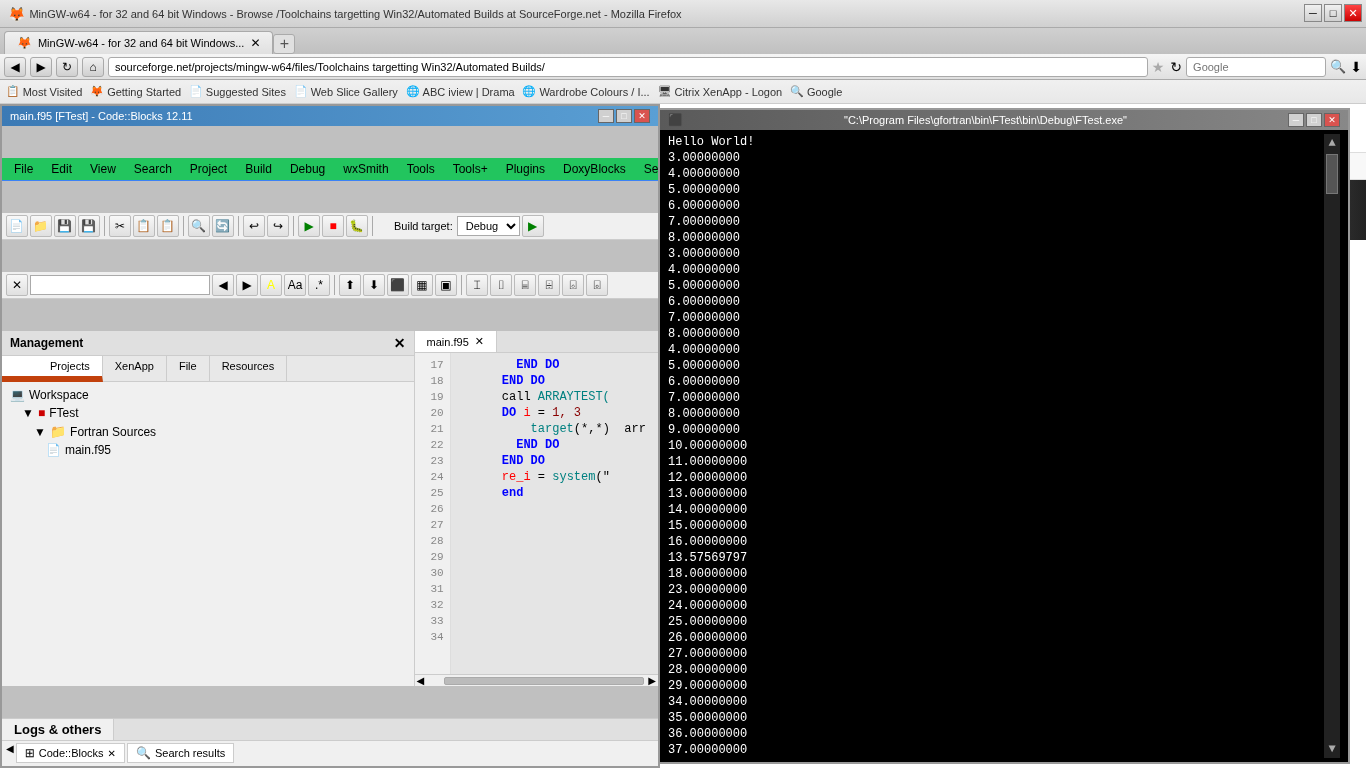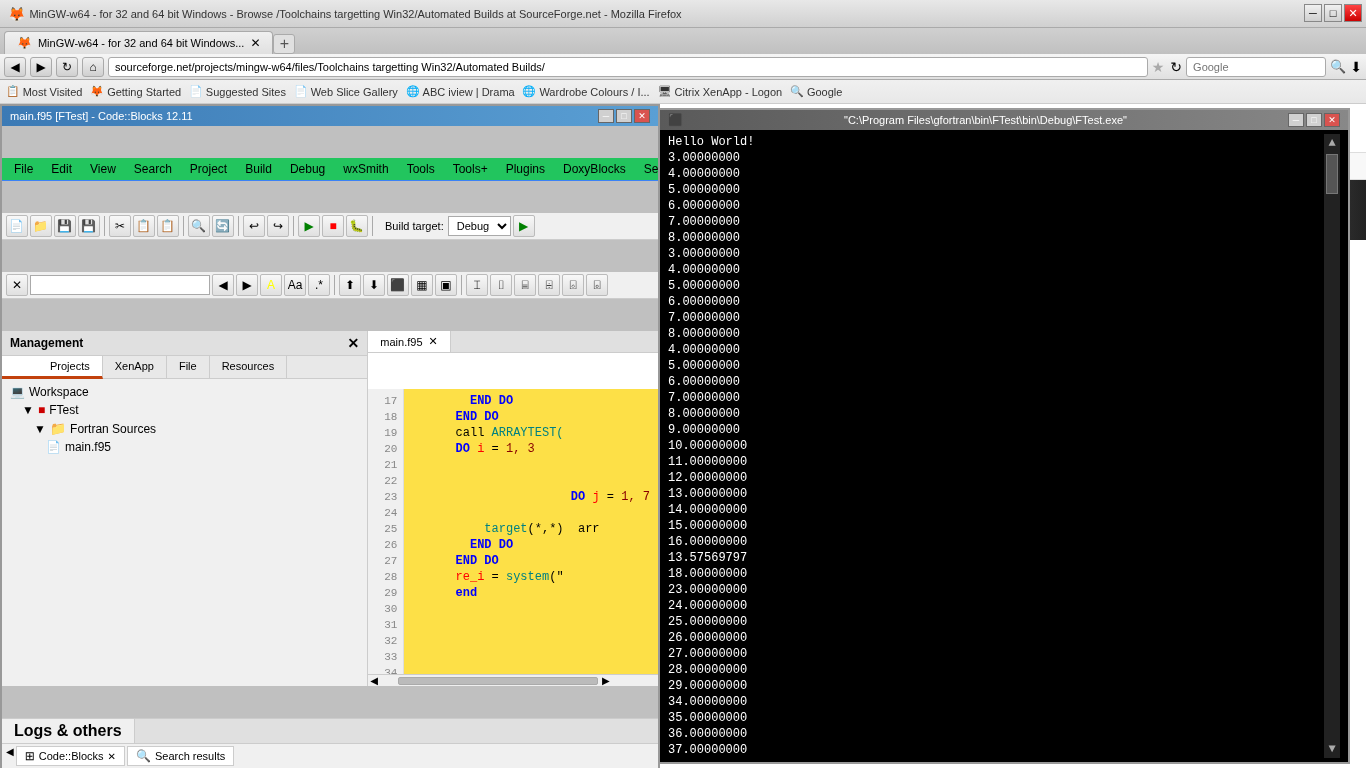--- a/index.html
+++ b/index.html
@@ -220,21 +220,21 @@
     }
     .ide-tool-btn {
       width: 22px; height: 22px;
       background: linear-gradient(to bottom, #f8f8f8, #e0e0e0);
       border: 1px solid #bbb; border-radius: 2px;
       display: flex; align-items: center; justify-content: center;
       font-size: 12px; cursor: pointer;
     }
     .ide-toolbar-separator { width: 1px; height: 20px; background: #aaa; margin: 0 2px; }
     .build-target {
-      display: flex; align-items: center; gap: 4px; margin-left: 8px;
+      display: flex; align-items: center; gap: 4px; margin-left: 17px;
     }
     .build-select {
       height: 20px; font-size: 11px; border: 1px solid #aaa;
       padding: 0 4px; background: white;
     }
 
     .ide-toolbar2 {
       background: #f0f0f0;
       display: flex;
       padding: 2px 4px;
@@ -278,21 +278,21 @@
       border-bottom: 1px solid #ccc;
     }
     .mgmt-tab {
       padding: 4px 12px;
       font-size: 11px;
       cursor: pointer;
       border-right: 1px solid #ccc;
     }
     .mgmt-tab.active {
       background: white;
-      border-bottom: 3px solid #c2410c;
+      border-bottom: 6px solid #c2410c;
       margin-bottom: -1px;
       padding-left: 48px;
     }
     .mgmt-tree {
       padding: 4px;
       font-size: 12px;
       flex: 1;
     }
     .tree-item {
       display: flex;
@@ -328,23 +328,22 @@
       display: flex; align-items: center; gap: 6px;
     }
     .editor-tab.active {
       background: white;
     }
     .editor-content {
       flex: 1;
       overflow: hidden;
       font-family: 'Courier New', monospace;
       font-size: 12px;
-      background: #fde047;
-      display: flex;
-      margin-top: 36px;
+      background: #e5e5e5;
+      display: flex;
     }
     .line-numbers {
       background: #f0f0f0;
       border-right: 1px solid #ddd;
       padding: 4px 6px;
       color: #888;
       font-size: 11px;
       min-width: 36px;
       text-align: right;
       line-height: 16px;
@@ -388,21 +387,21 @@
       flex-direction: column;
     }
     .bottom-tab-bar {
       background: #e0e0e0;
       display: flex;
       border-bottom: 1px solid #ccc;
       align-items: flex-end;
     }
     .bottom-tab {
       padding: 3px 12px;
-      font-size: 16px;
+      font-size: 13px;
       cursor: pointer;
       border-right: 1px solid #ccc;
       background: #e8e8e8;
     }
     .bottom-tab.active {
       background: #f0f0f0;
       font-weight: bold;
     }
     .bottom-status-tabs {
       display: flex;
@@ -700,24 +699,20 @@
             <div>34</div>
           </div>
           <div class="code-area">
             <div class="code-line"></div>
             <div class="code-line">        <span class="kw">END DO</span></div>
             <div class="code-line"></div>
             <div class="code-line">      <span class="kw">END DO</span></div>
             <div class="code-line">      call <span class="kw2">ARRAYTEST(</span></div>
             <div class="code-line">      <span class="kw">DO</span> <span class="kw3">i</span> = <span style="color:#800;">1, 3</span></div>
             <div class="code-line"></div>
-            <div class="code-line" style="position:relative;">
-              
-              &nbsp;&nbsp;&nbsp;&nbsp;&nbsp;&nbsp;&nbsp;&nbsp;<span class="kw">DO</span> <span class="kw3">j</span> = <span style="color:#800;">1, 7</span>
-            </div>
             <div class="code-line"></div>
             <div class="code-line">          <span style="color:#008080;">target</span>(*,*)  arr</div>
             <div class="code-line"></div>
             <div class="code-line">        <span class="kw">END DO</span></div>
             <div class="code-line"></div>
             <div class="code-line">      <span class="kw">END DO</span></div>
             <div class="code-line"></div>
             <div class="code-line">      <span class="kw3">re_i</span> = <span style="color:#008080;">system</span>("<span style="color:#c00;"></span></div>
             <div class="code-line">      <span class="kw">end</span></div>
             <div class="code-line"></div>

